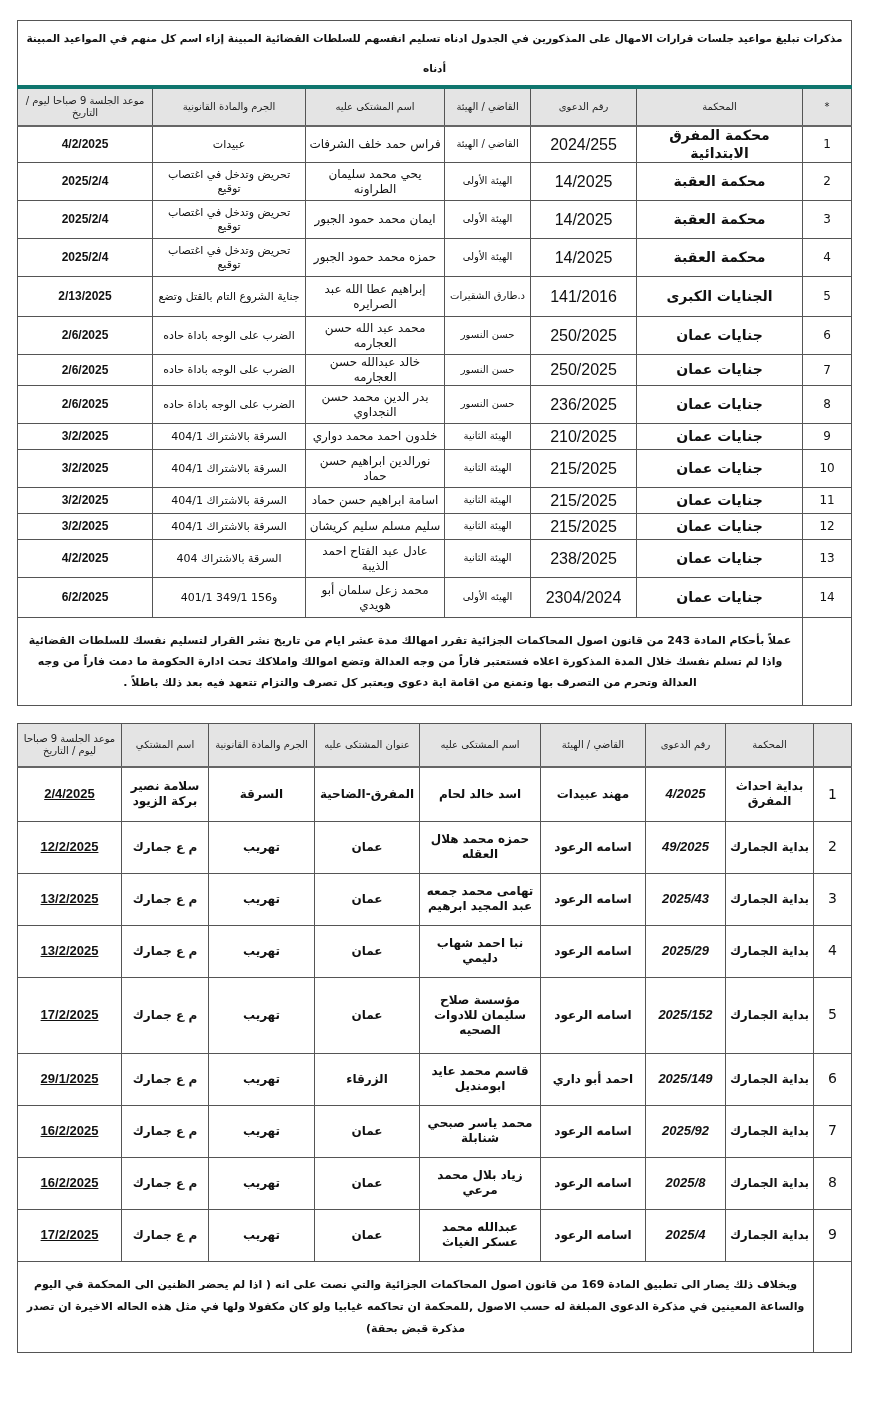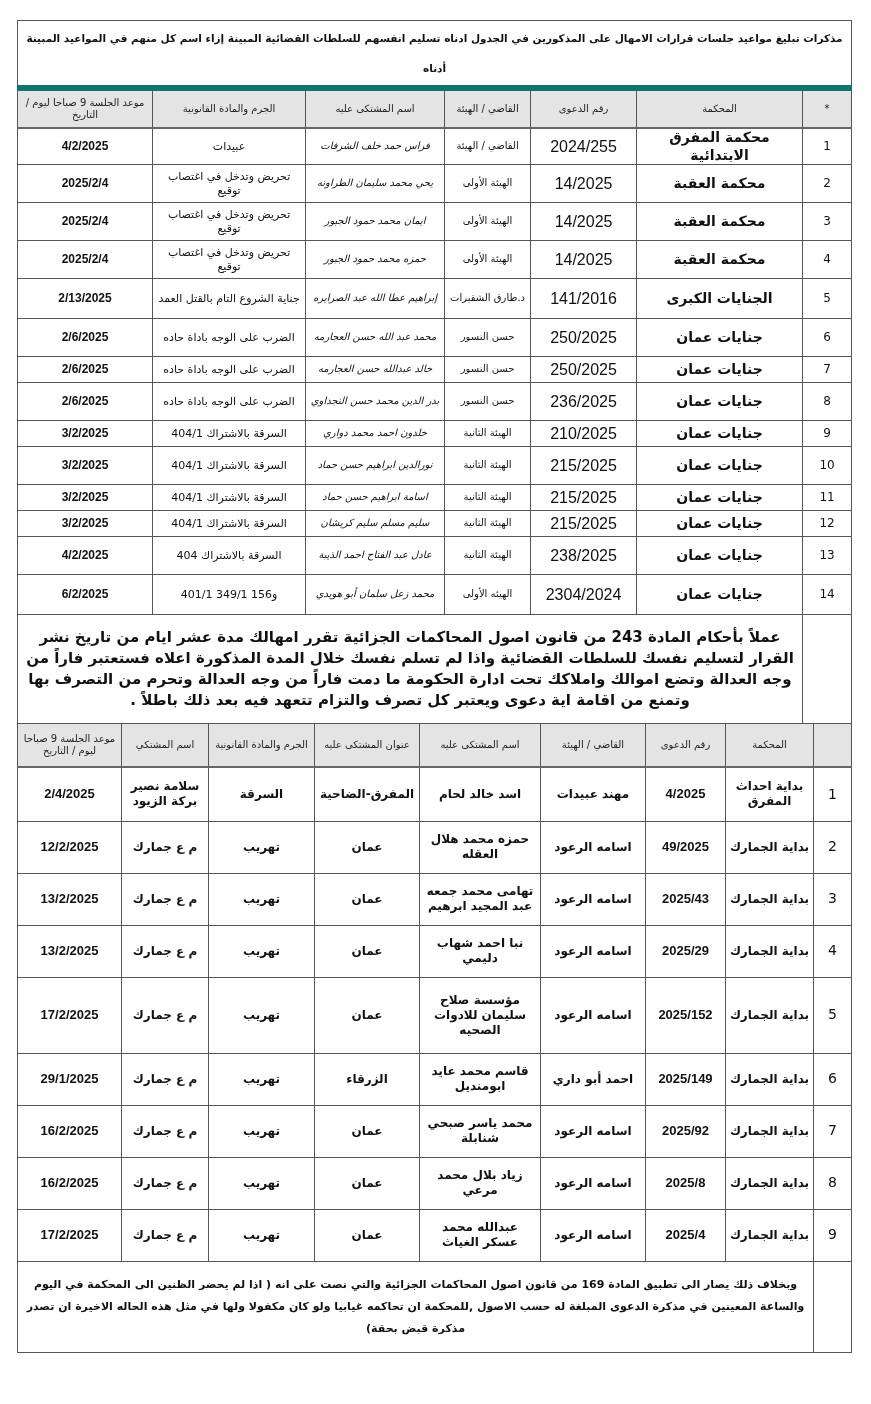--- a/index.html
+++ b/index.html
@@ -1,39 +1,39 @@
 <!DOCTYPE html>
 <html><head>
 <meta charset="utf-8">
 <style>
   html, body { margin: 0; padding: 0; background: #ffffff; }
   body { width: 871px; height: 1404px; position: relative; font-family: "DejaVu Sans", "Liberation Sans", sans-serif; color: #111; }
   table { border-collapse: collapse; direction: rtl; table-layout: fixed; position: absolute; left: 17px; width: 834px; }
   td, th { border: 1.3px solid #555; text-align: center; vertical-align: middle; padding: 0 3px; line-height: 1.25; }
-  .title { font-weight: bold; font-size: 19px; line-height: 30px; padding: 2px 8px; border-bottom: 6px solid #0f766e; }
+  .title { font-weight: bold; font-size: 19px; line-height: 30px; padding: 2px 8px; border-bottom: 4px solid #0f766e; }
   th { background: #e4e4e4; font-weight: normal; font-size: 10px; color: #222; border-bottom: 2px solid #666; }
   
   #t1 { top: 20px; }
   #t1 th { height: 36px; }
   #t1 td { font-size: 10.5px; }
   #t1 .c-court { font-size: 14px; font-weight: bold; margin-left: 39px; }
   #t1 .c-case { font-size: 16px; font-weight: normal; font-family: "Liberation Sans", sans-serif; }
   #t1 .c-date { font-size: 12px; font-weight: bold; font-family: Liberation Sans, sans-serif; }
   #t1 .c-num { font-size: 12px; }
   #t1 .c-crime { font-size: 11px; }
-  #t1 .c-name { font-size: 10px; font-style: italic; }
+  #t1 .c-name { font-size: 12px; }
   #t1 .c-judge { font-size: 10px; }
-  #t1 .note { font-size: 15px; font-weight: bold; line-height: 21px; padding: 12px 8px; text-align: center; }
+  #t1 .note { font-size: 11px; font-weight: bold; line-height: 21px; padding: 12px 8px; text-align: center; }
   
   #t2 { top: 723px; }
   #t2 th { height: 42px; }
   #t2 td { font-size: 12px; font-weight: bold; }
   #t2 .c-num { font-size: 14px; font-weight: normal; }
-  #t2 .c-case { font-family: "Liberation Sans", sans-serif; font-size: 13px; }
-  #t2 .c-date { font-family: "Liberation Sans", sans-serif; font-size: 13px; }
+  #t2 .c-case { font-family: "Liberation Sans", sans-serif; font-size: 13px; font-style: italic; }
+  #t2 .c-date { font-family: "Liberation Sans", sans-serif; font-size: 13px; text-decoration: underline; }
   #t2 .note { font-size: 11px; line-height: 22px; padding: 12px 8px; text-align: center; }
 </style>
 </head>
 <body>
 
 <table id="t1">
   <colgroup>
     <col style="width:49px">
       <col style="width:166px">
       <col style="width:106px">
@@ -92,21 +92,21 @@
         <td class="c-name">حمزه محمد حمود الجبور</td>
         <td class="c-crime">تحريض وتدخل في اغتصاب توقيع</td>
         <td class="c-date">2025/2/4</td>
       </tr>
       <tr style="height: 40px;">
         <td class="c-num">5</td>
         <td class="c-court">الجنايات الكبرى</td>
         <td class="c-case">141/2016</td>
         <td class="c-judge">د.طارق الشقيرات</td>
         <td class="c-name">إبراهيم عطا الله عبد الصرايره</td>
-        <td class="c-crime">جناية الشروع التام بالقتل العمد</td>
+        <td class="c-crime">جناية الشروع التام بالقتل وتضع</td>
         <td class="c-date">2/13/2025</td>
       </tr>
       <tr style="height: 38px;">
         <td class="c-num">6</td>
         <td class="c-court">جنايات عمان</td>
         <td class="c-case">250/2025</td>
         <td class="c-judge">حسن النسور</td>
         <td class="c-name">محمد عبد الله حسن العجارمه</td>
         <td class="c-crime">الضرب على الوجه باداة حاده</td>
         <td class="c-date">2/6/2025</td>

